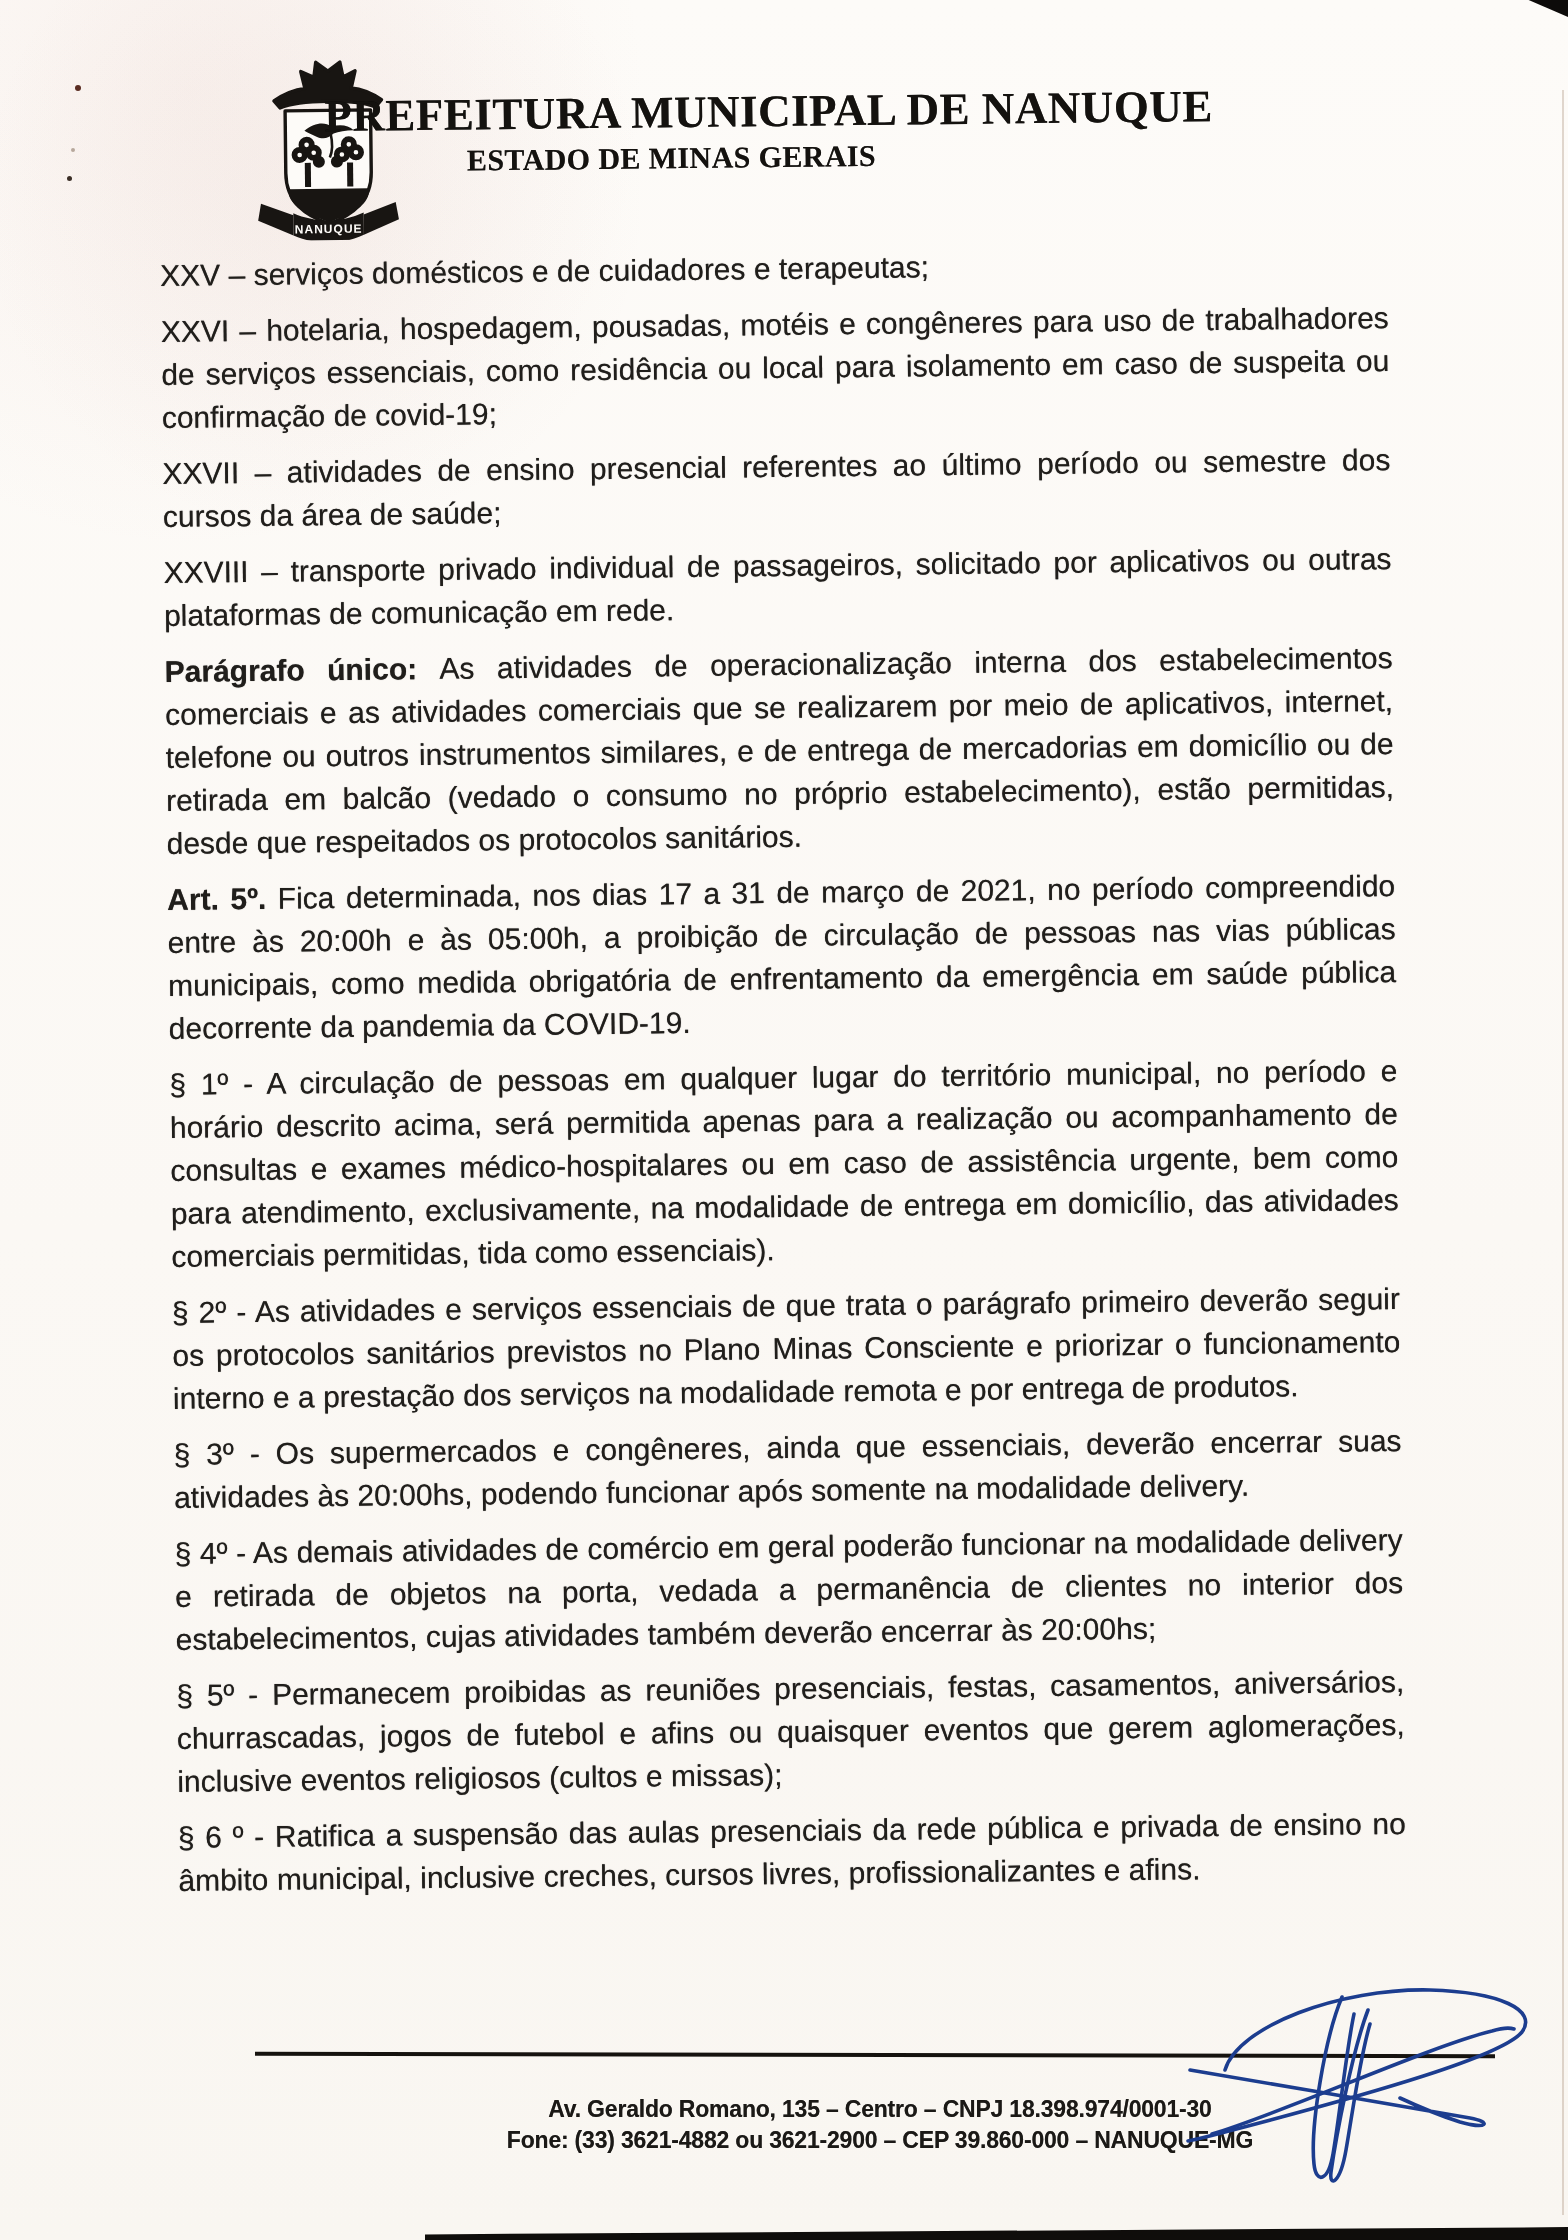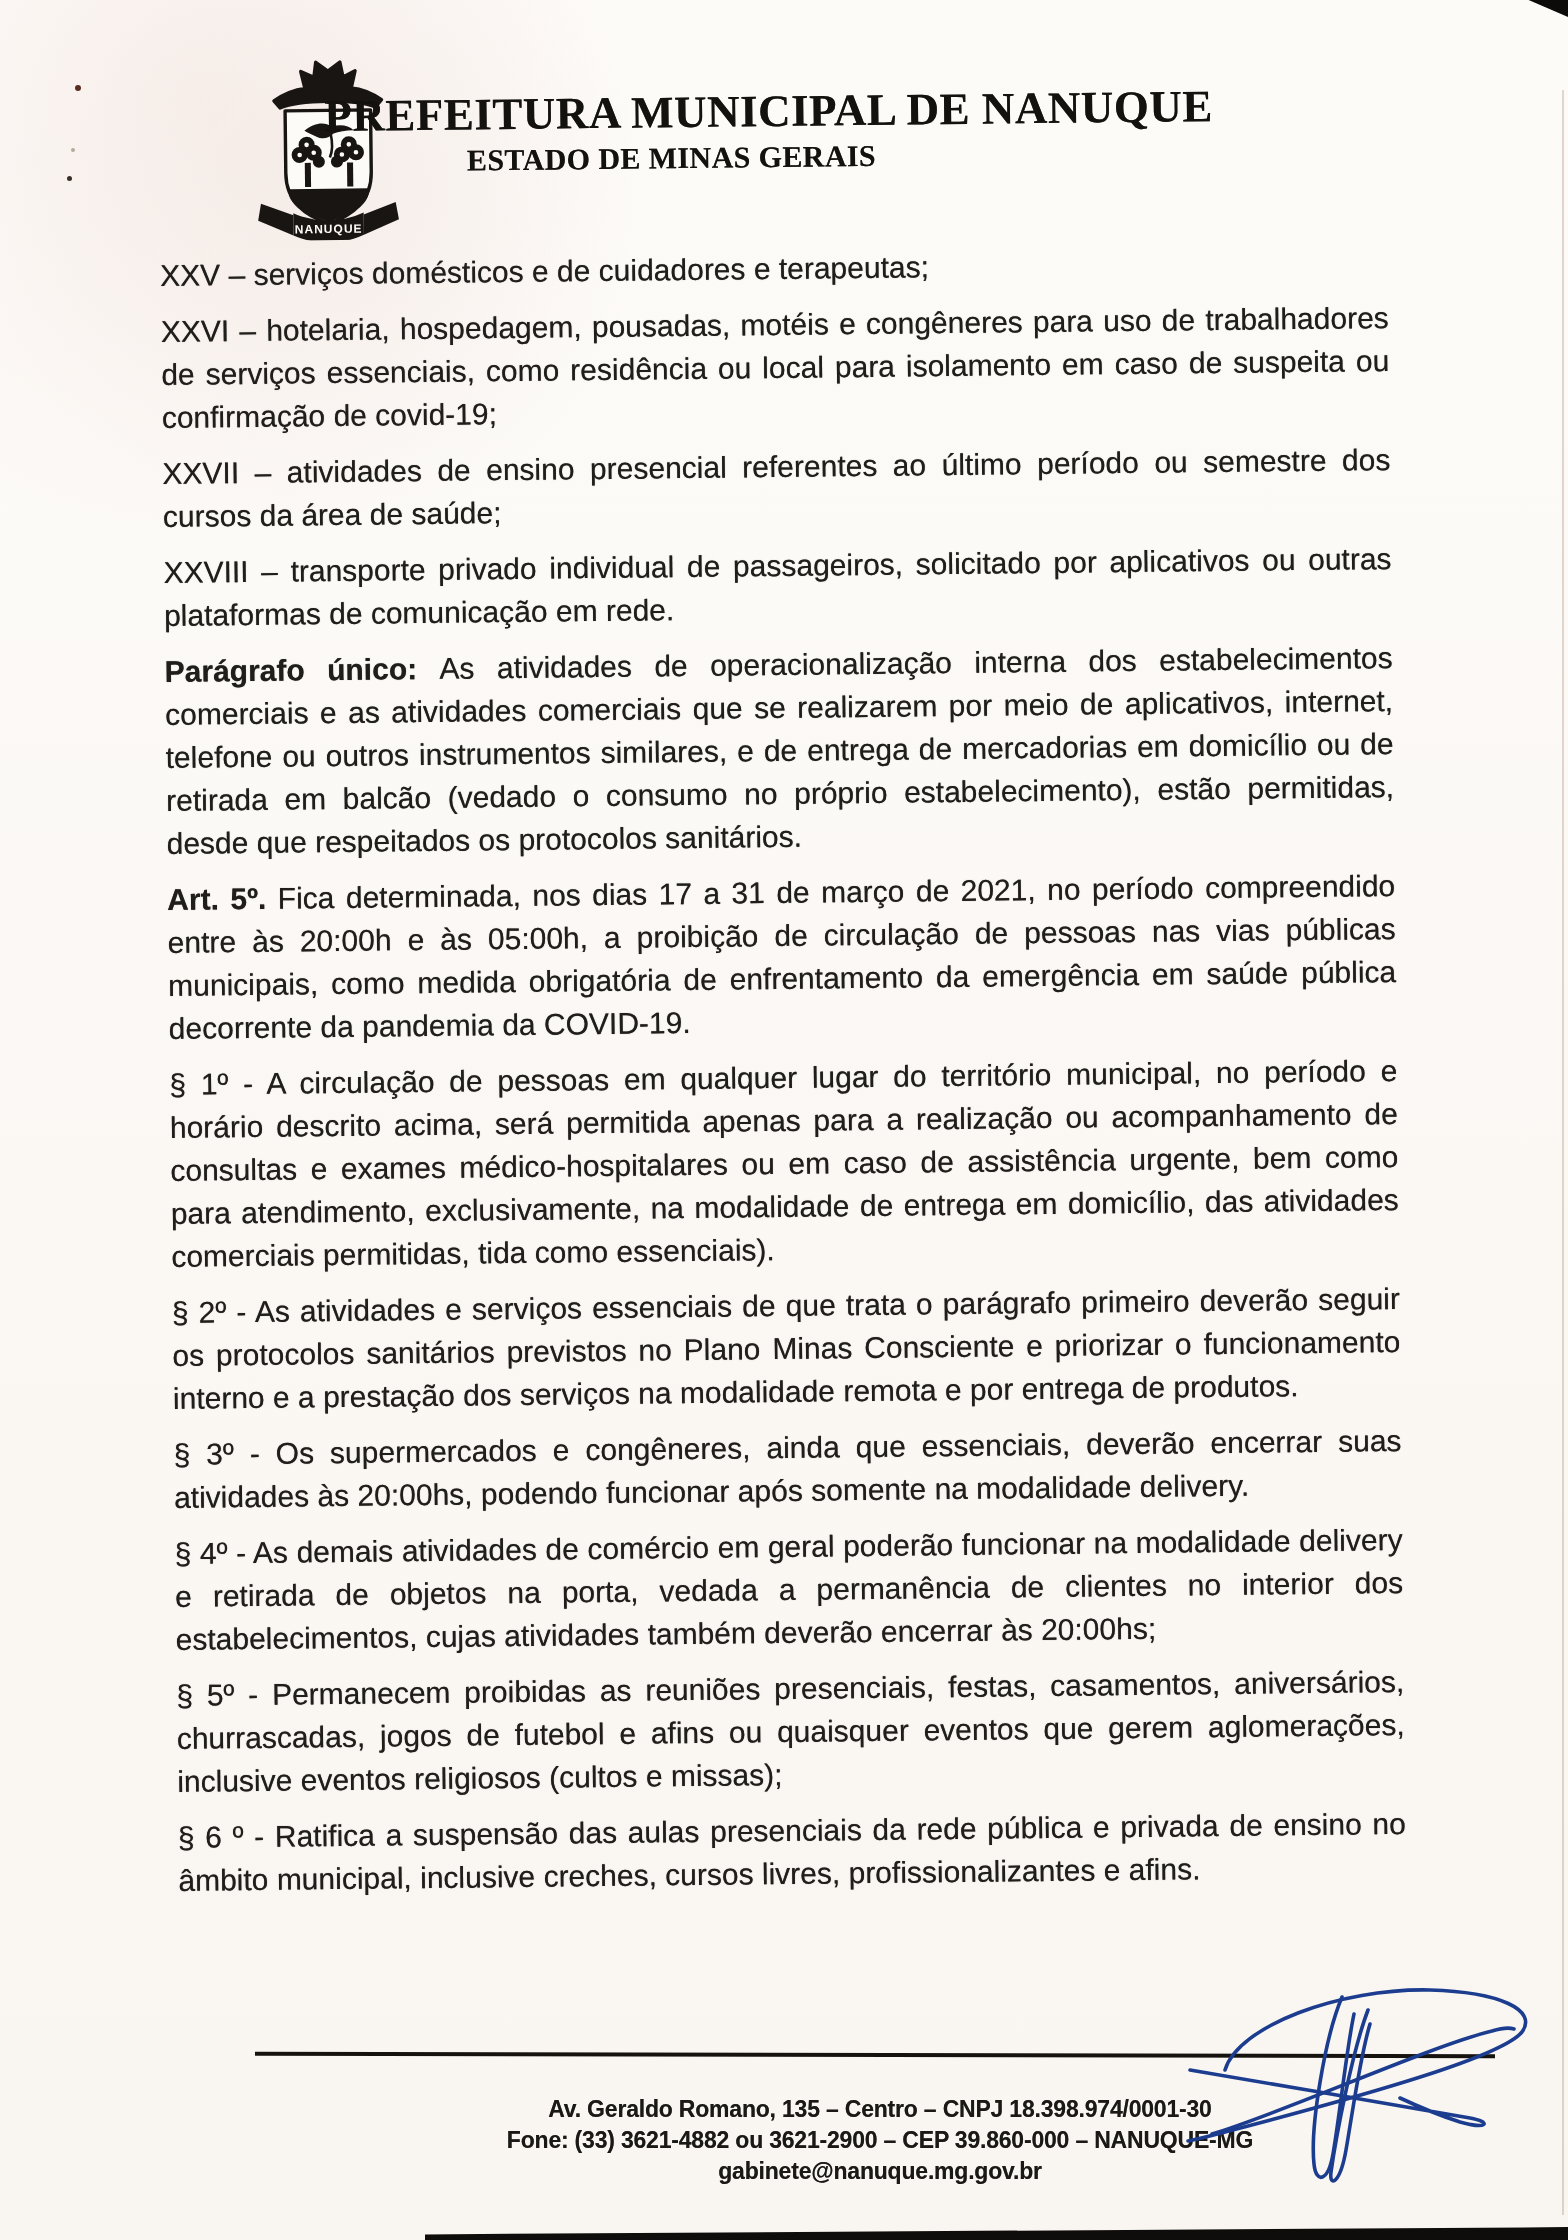--- a/index.html
+++ b/index.html
@@ -131,21 +131,20 @@
       <p><b></b><span>§ 4º - As demais atividades de comércio em geral poderão funcionar na modalidade delivery e retirada de objetos na porta, vedada a permanência de clientes no interior dos estabelecimentos, cujas atividades também deverão encerrar às 20:00hs;</span></p>
       <p><b></b><span>§ 5º - Permanecem proibidas as reuniões presenciais, festas, casamentos, aniversários, churrascadas, jogos de futebol e afins ou quaisquer eventos que gerem aglomerações, inclusive eventos religiosos (cultos e missas);</span></p>
       <p><b></b><span>§ 6 º - Ratifica a suspensão das aulas presenciais da rede pública e privada de ensino no âmbito municipal, inclusive creches, cursos livres, profissionalizantes e afins.</span></p>
     </div>
   </div>
 
   <div class="footer-rule"></div>
   <div class="footer">
     <div>Av. Geraldo Romano, 135 – Centro – CNPJ 18.398.974/0001-30</div>
     <div>Fone: (33) 3621-4882 ou 3621-2900 – CEP 39.860-000 – NANUQUE-MG</div>
-    <div>gabinete@nanuque.mg.gov.br</div>
   </div>
 
   <svg class="signature" viewBox="0 0 432 264">
     <g fill="none" stroke="#1c3d8f" stroke-width="3.6" stroke-linecap="round">
       <path d="M97 130 C110 86 212 48 302 50 C372 52 410 70 394 92 C374 116 250 152 97 192 C82 196 70 199 60 201"></path>
       <path d="M84 194 C152 174 302 106 364 91 C374 88 380 87 386 89"></path>
       <path d="M62 130 C142 144 282 167 342 178 C364 182 360 190 332 182 C307 174 287 165 272 158"></path>
       <path d="M214 57 C197 97 182 187 186 224 C188 244 200 242 205 214 C212 174 218 112 226 74"></path>
       <path d="M240 70 C224 112 208 197 203 232 C201 248 212 244 218 210 C225 170 232 117 242 84"></path>
     </g>

